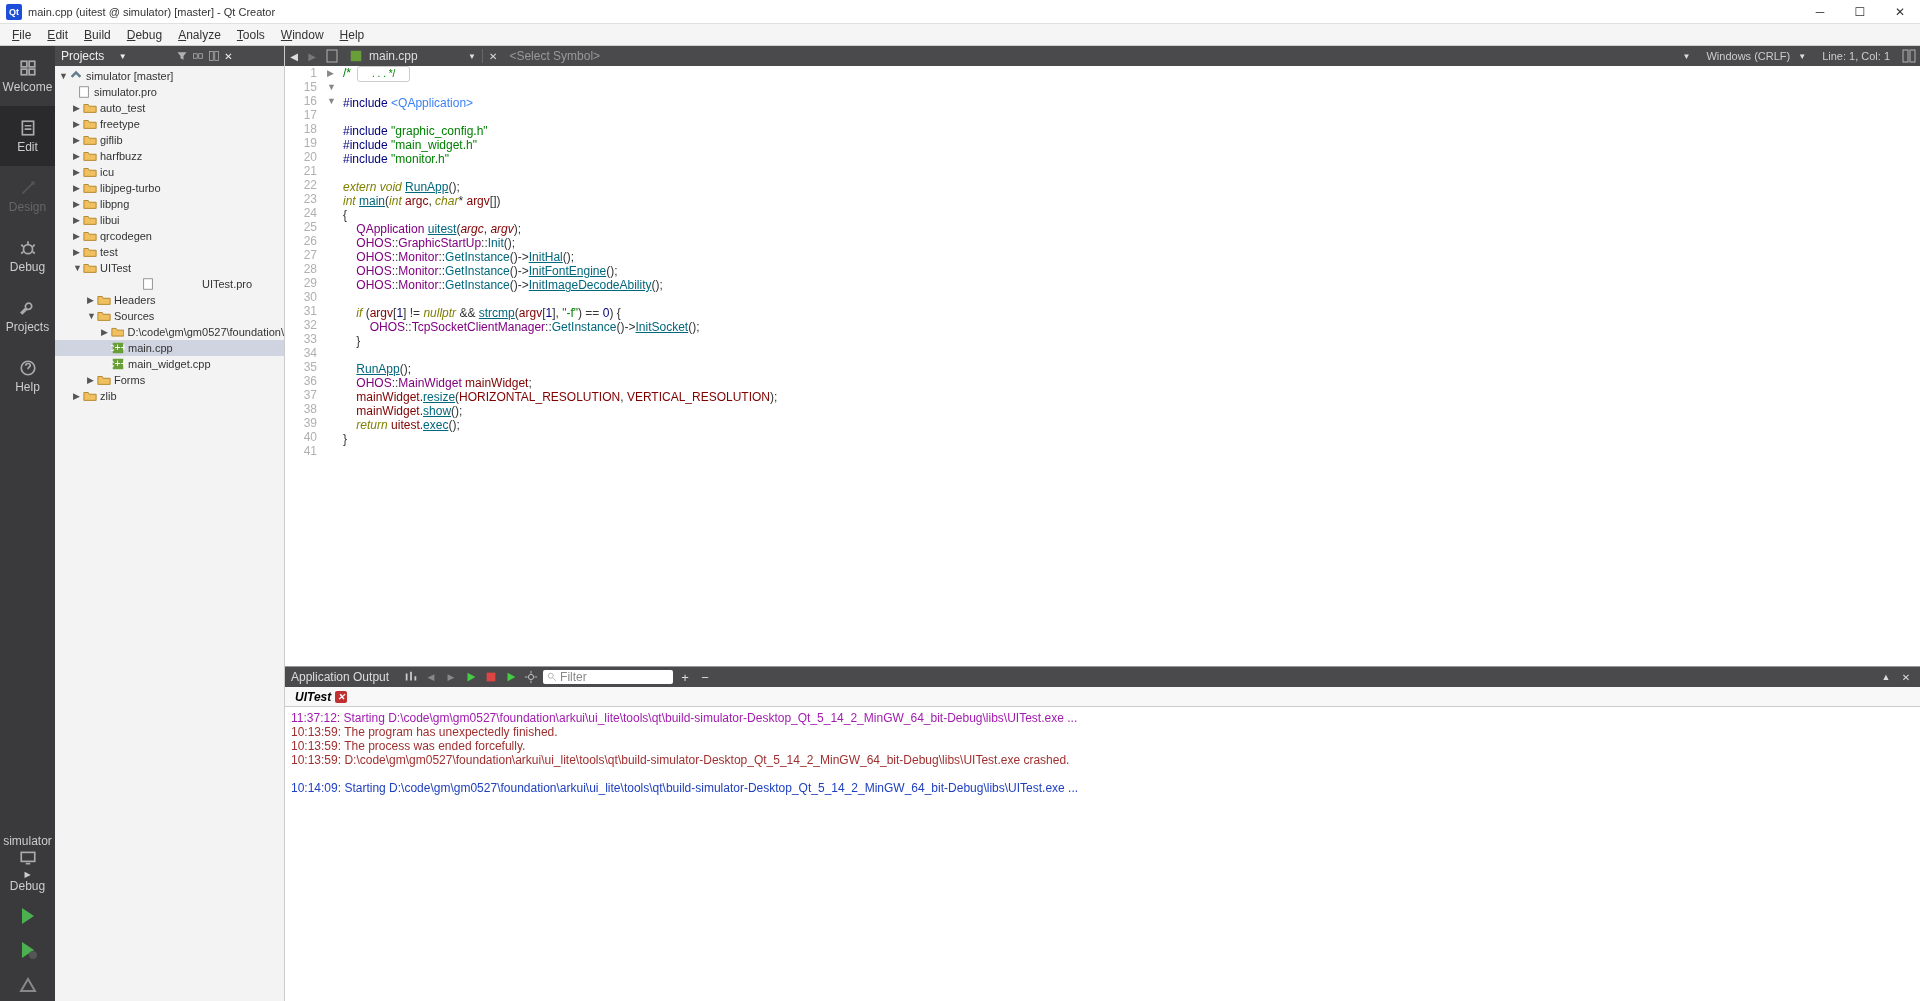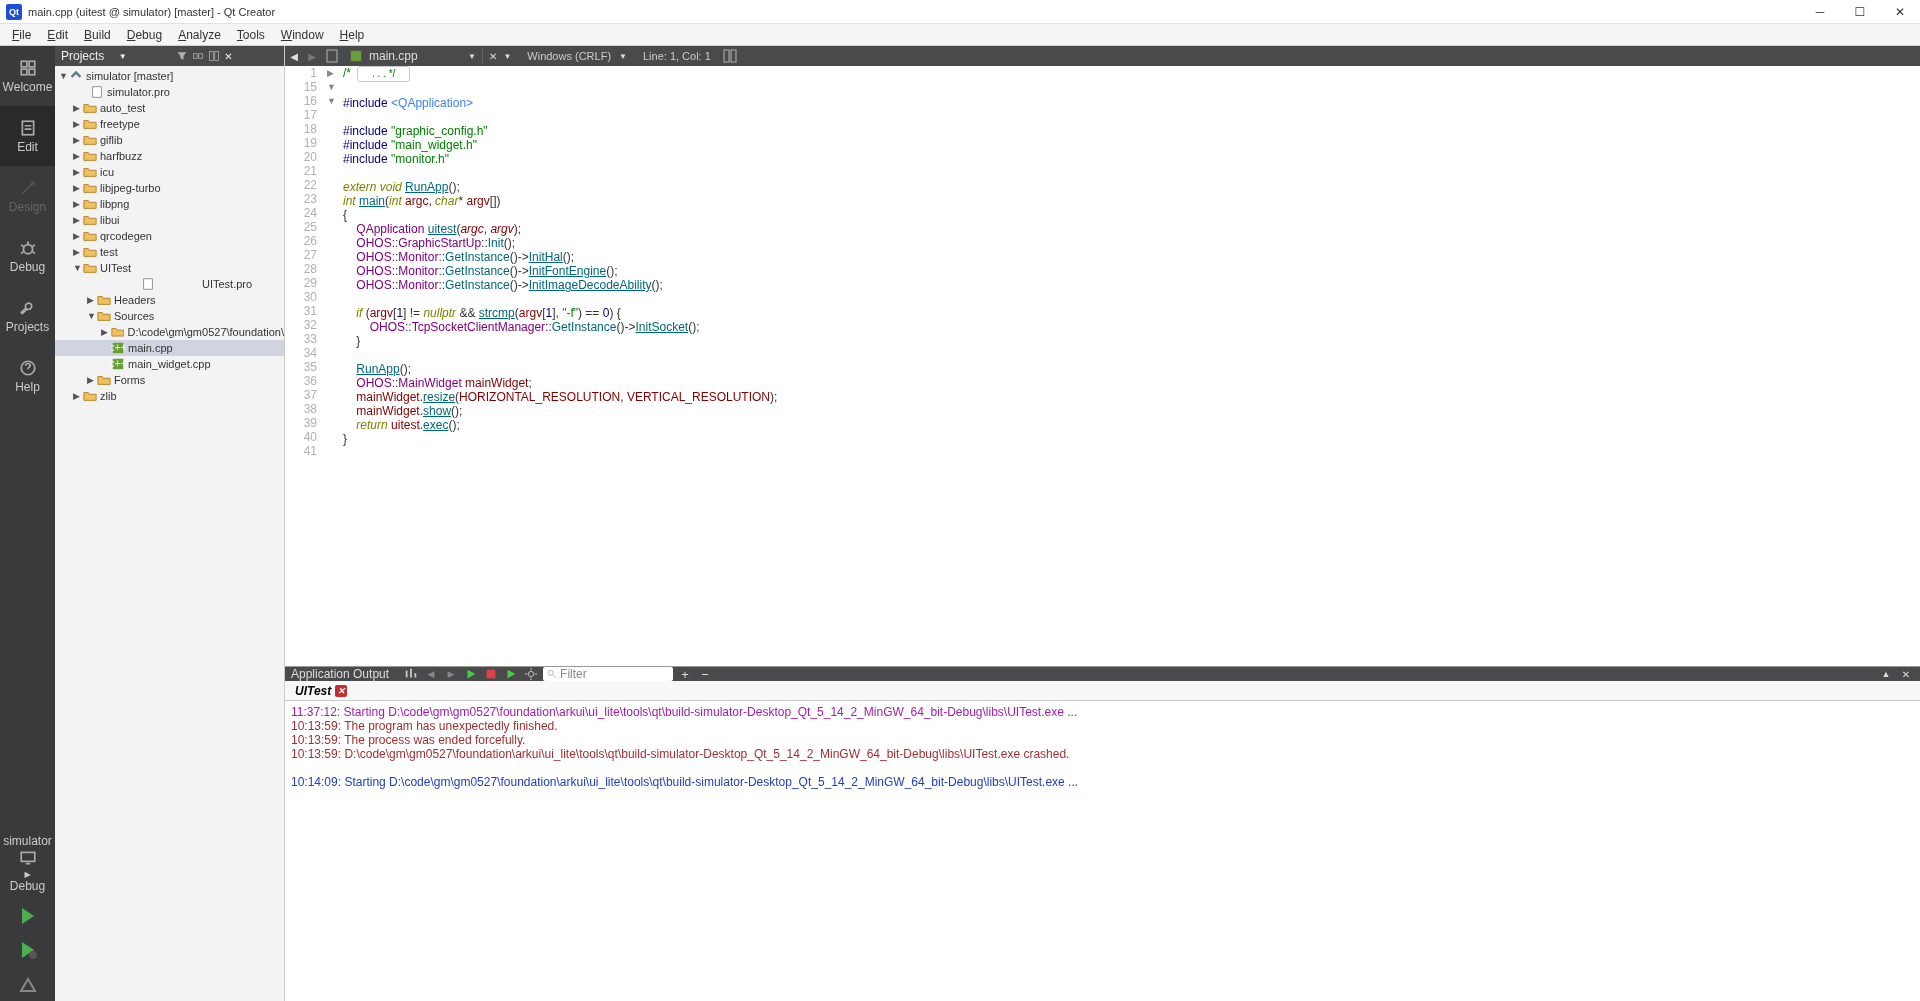--- a/index.html
+++ b/index.html
@@ -62,21 +62,21 @@
 .code .ty { color:#800080; }
 .code .fn { color:#00677c;text-decoration:underline; }
 .code .fni { color:#00677c; }
 .code .id { color:#800000; }
 .code .idi { color:#800000; font-style:italic; }
 .code .num { color:#000080; }
 .code .cmt { color:#008000; }
 .code .cmt-box { display:inline-block; border:1px solid #ccc; border-radius:3px; padding:0 14px; color:#008000; font-size:10px; margin-left:6px; }
 
 .output-pane { height:335px; border-top:1px solid #999; display:flex; flex-direction:column; background:#fff; }
-.out-hdr { height:14px; background:#4a4a4c; color:#ddd; display:flex; align-items:flex-start; padding:0 6px; gap:4px; font-size:11px; }
+.out-hdr { height:20px; background:#4a4a4c; color:#ddd; display:flex; align-items:center; padding:0 6px; gap:4px; font-size:11px; }
 .out-hdr .title { }
 .out-hdr .spacer { flex:1; }
 .out-hdr .obtn { width:16px; height:14px; display:flex; align-items:center; justify-content:center; cursor:pointer; }
 .out-hdr .filter { background:#fff; color:#888; height:14px; width:130px; padding:0 4px; display:flex; align-items:center; gap:3px; border-radius:2px; }
 .out-tabs { height:20px; display:flex; align-items:center; border-bottom:1px solid #ccc; padding-left:4px; background:#f8f8f8; }
 .out-tab { display:flex; align-items:center; gap:4px; padding:0 6px; font-size:11px; font-weight:bold; font-style:italic; }
 .out-tab .x { width:12px; height:12px; background:#c03030; color:#fff; font-size:9px; display:flex; align-items:center; justify-content:center; border-radius:2px; cursor:pointer; }
 .out-body { flex:1; padding:4px 6px; font-family:"Consolas","Courier New",monospace; font-size:12px; line-height:14px; white-space:pre; overflow:auto; }
 .out-body .err { color:#a03030; }
 .out-body .new { color:#2040c0; }
@@ -213,21 +213,21 @@
     <div class="tree" id="tree">
         <div class="tree-row" style="padding-left: 4px;">
           <span class="tree-arrow">▼</span>
           <span class="tree-ico hammer">
             <svg viewBox="0 0 16 16">
               <path d="M2 8l6-6 2 2-6 6zM10 4l4 4-2 2-4-4z"></path>
             </svg>
           </span>
           <span class="tree-label">simulator [master]</span>
         </div>
-        <div class="tree-row" style="padding-left: 25px;">
+        <div class="tree-row" style="padding-left: 12px;">
           <span class="tree-arrow"></span>
           <span class="tree-ico file">
             <svg viewBox="0 0 16 16">
               <rect x="3" y="2" width="10" height="12" fill="#fff" stroke="#888"></rect>
             </svg>
           </span>
           <span class="tree-label">simulator.pro</span>
         </div>
         <div class="tree-row" style="padding-left: 18px;">
           <span class="tree-arrow">▶</span>
@@ -413,20 +413,21 @@
           <rect x="3" y="2" width="10" height="12" fill="none" stroke="#ccc"></rect>
         </svg>
       <div class="filename-combo">
         <svg width="14" height="14" viewBox="0 0 16 16">
             <rect x="2" y="2" width="12" height="12" fill="#689f38"></rect>
           </svg>
         <span style="margin-left:6px">main.cpp</span>
         <span style="margin-left:auto;font-size:8px">▼</span>
       </div>
       <span style="padding:0 6px;font-size:10px">✕</span>
+      <div class="symbol-combo">&lt;Select Symbol&gt;</div>
       <span style="font-size:8px;padding-right:8px">▼</span>
       <div class="lineinfo">Windows (CRLF)</div>
       <span style="font-size:8px;padding-right:8px">▼</span>
       <div class="lineinfo">Line: 1, Col: 1</div>
       <svg class="et-ico" viewBox="0 0 16 16">
           <rect x="2" y="2" width="5" height="12" fill="none" stroke="#ccc"></rect>
           <rect x="9" y="2" width="5" height="12" fill="none" stroke="#ccc"></rect>
         </svg>
     </div>
 

